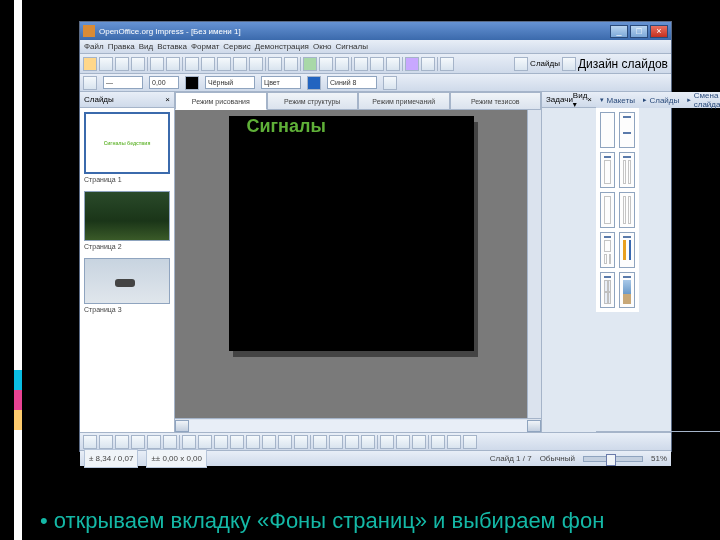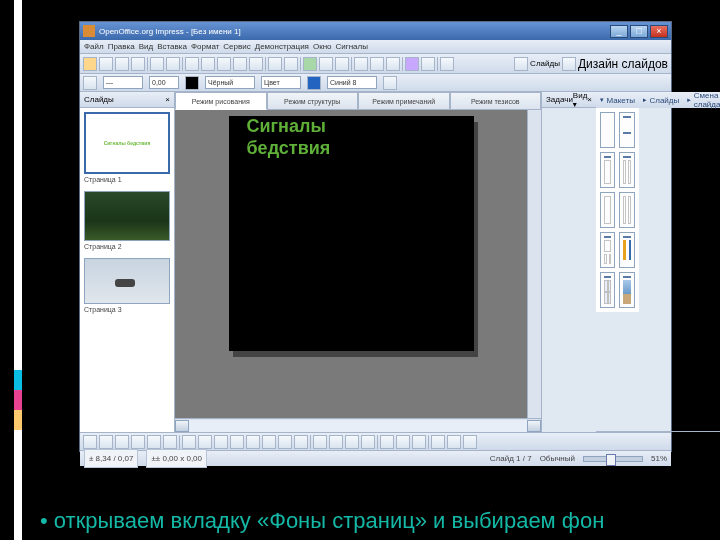--- a/index.html
+++ b/index.html
@@ -211,21 +211,20 @@
           <div class="mtab">Режим структуры</div>
           <div class="mtab">Режим примечаний</div>
           <div class="mtab">Режим тезисов</div>
         </div>
       </div>
       <div style="display:flex;flex:1">
         <div class="canvas-wrap">
           <div class="slide-canvas">
             <div class="slide-text">
               <div>Сигналы</div>
-              <div>бедствия</div>
             </div>
           </div>
         </div>
         <div class="vscroll-main"></div>
       </div>
       <div class="hscroll">
         <div class="sbtn"></div>
         <div class="strack"></div>
         <div class="sbtn"></div>
       </div>

